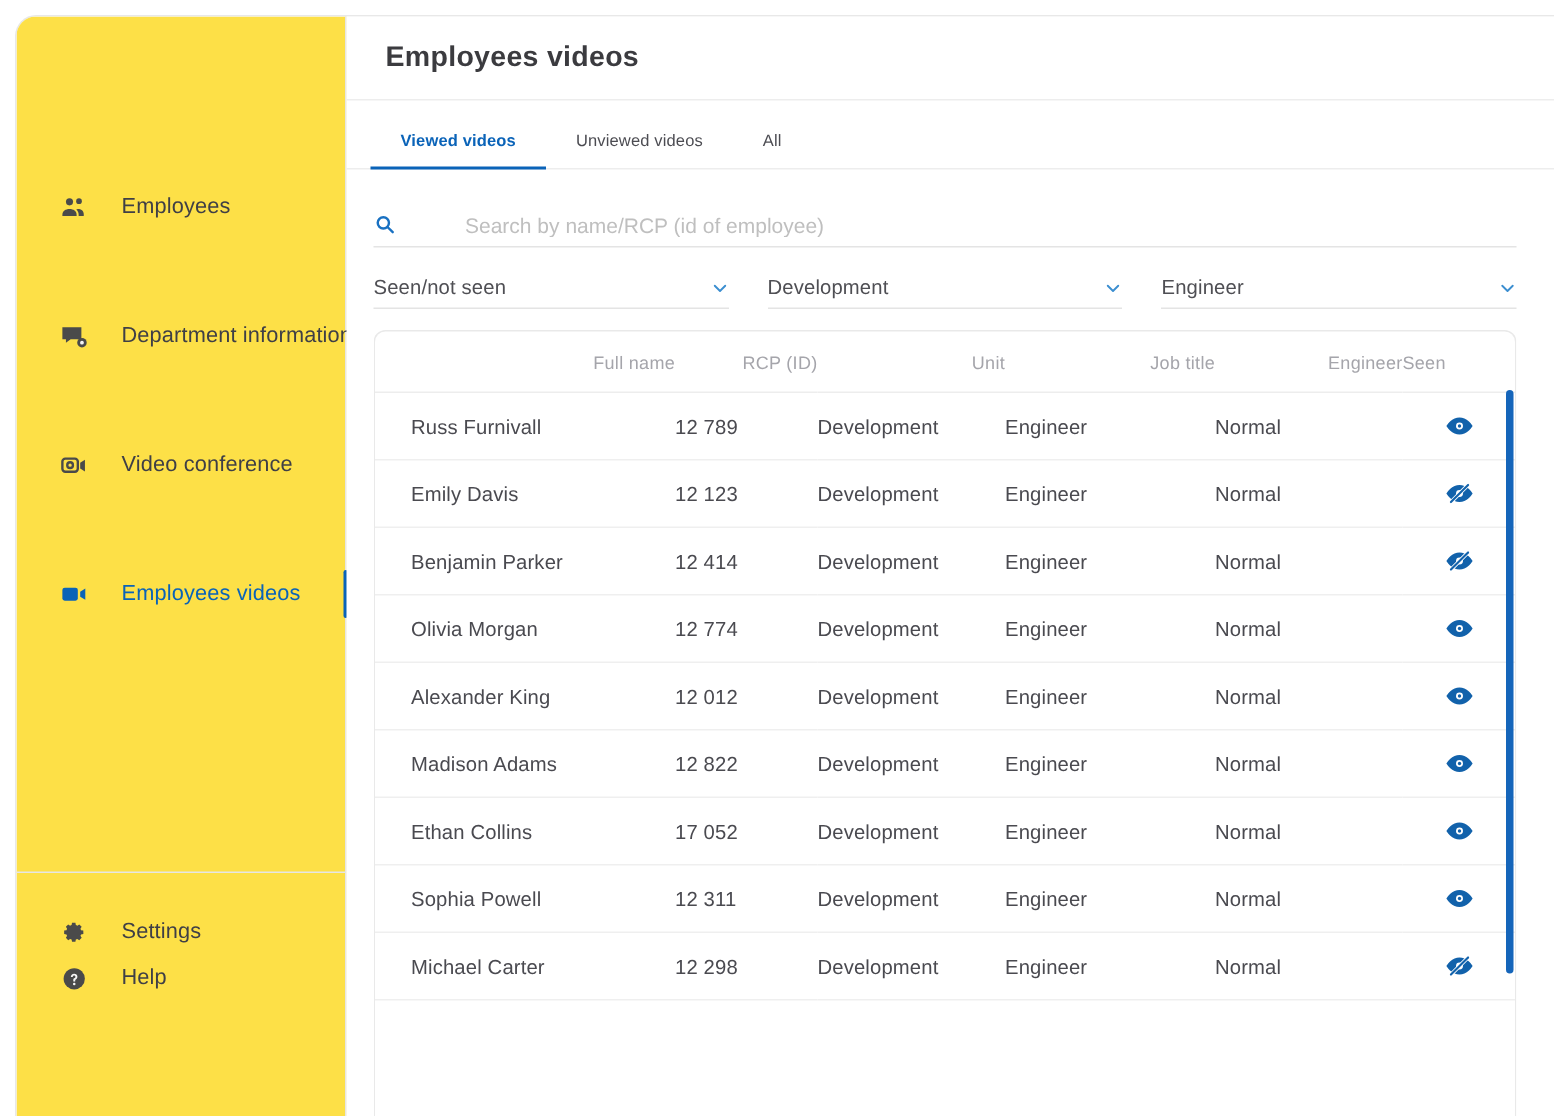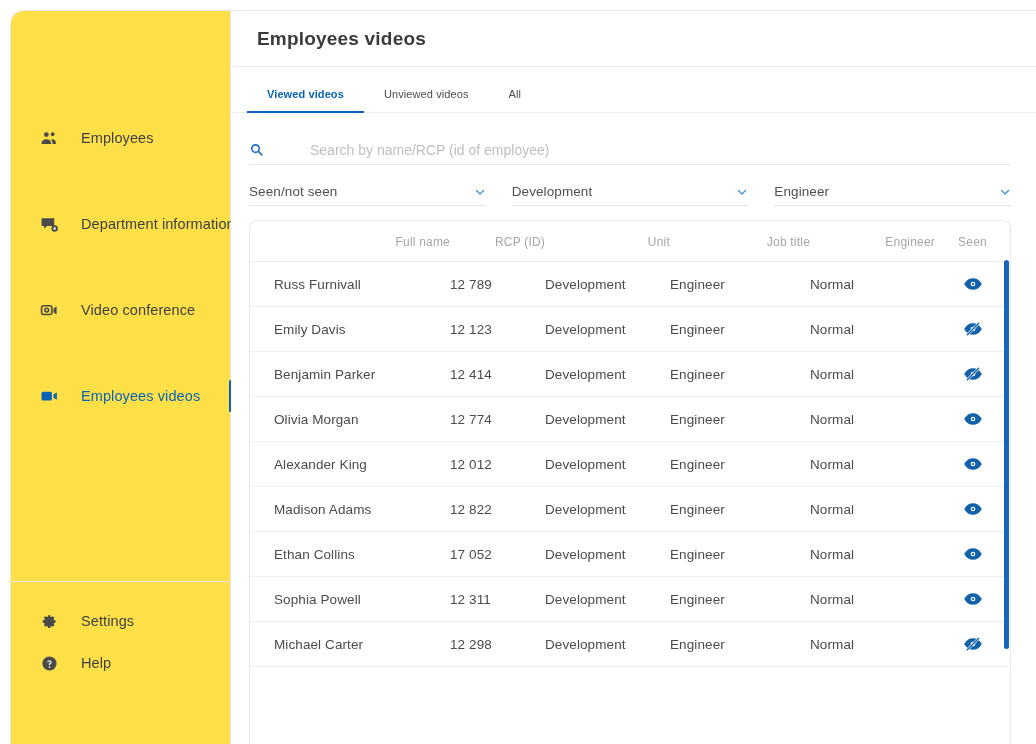--- a/index.html
+++ b/index.html
@@ -91,21 +91,21 @@
   .sidebar-divider {
     position: absolute;
     left: 0; right: 0;
     top: 570px;
     height: 1px;
     background: #e6e6e6;
   }
 
   .sidebar-bottom { position: absolute; top: 595px; left: 0; width: 220px; }
   .sidebar-bottom .nav-item { height: 30px; }
-  .sidebar-bottom .nav-item + .nav-item { margin-top: 12px; }
+  .sidebar-bottom .nav-item + .nav-item { margin-top: 1px; }
 
   
   .main {
     position: absolute;
     left: 220px;
     top: 0;
     width: 806px;
     height: 734px;
     background: #ffffff;
   }
@@ -226,21 +226,21 @@
     border-bottom: 1px solid #efefef;
     letter-spacing: .1px;
     height: 39px;
   }
 
   .col-name  { width: 200px; padding-left: 24px !important; }
   .col-rcp   { width: 95px; }
   .col-unit  { width: 125px; }
   .col-job   { width: 140px; }
   .col-cat   { width: 125px; }
-  .col-seen  { width: 75px; text-align: center; }
+  .col-seen  { width: 75px; text-align: left; }
 
   td.col-seen { text-align: center; }
 
   .eye { width: 18px; height: 18px; color: #1262ab; display: inline-block; vertical-align: middle; }
   .eye svg { display: block; margin: 0 auto; }
 
   
   .scrollbar-track {
     position: absolute;
     right: 1px;

